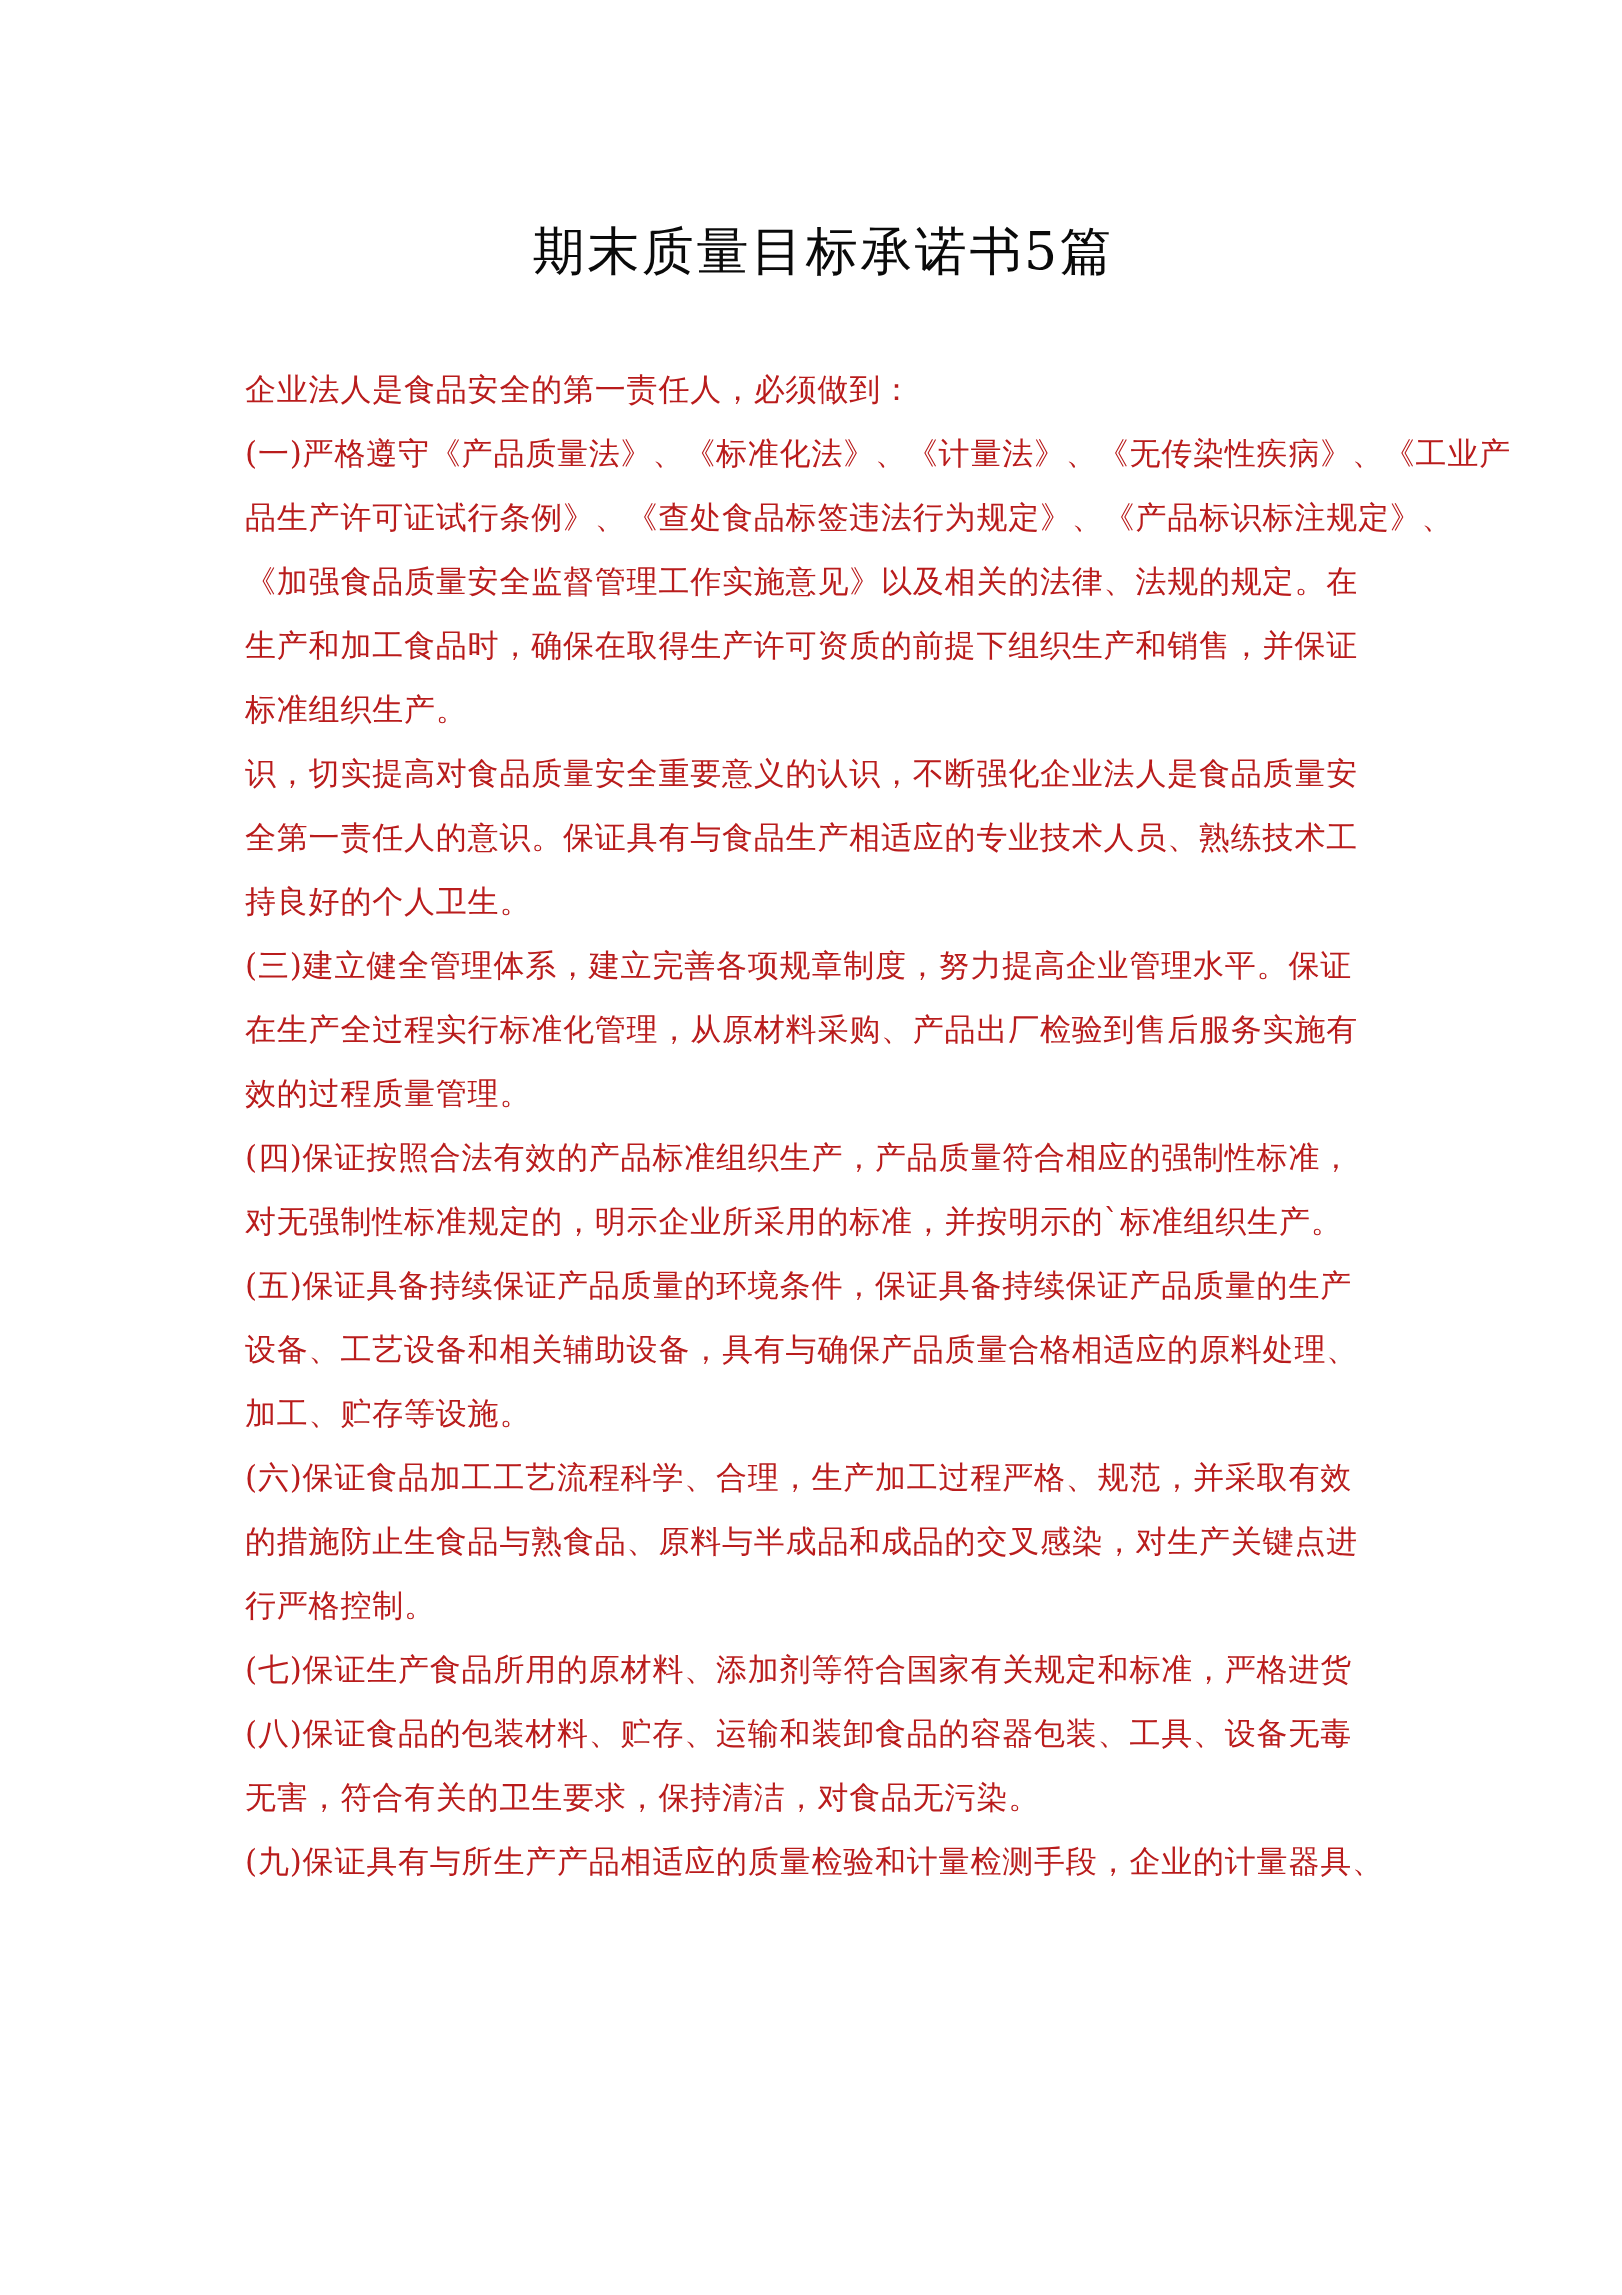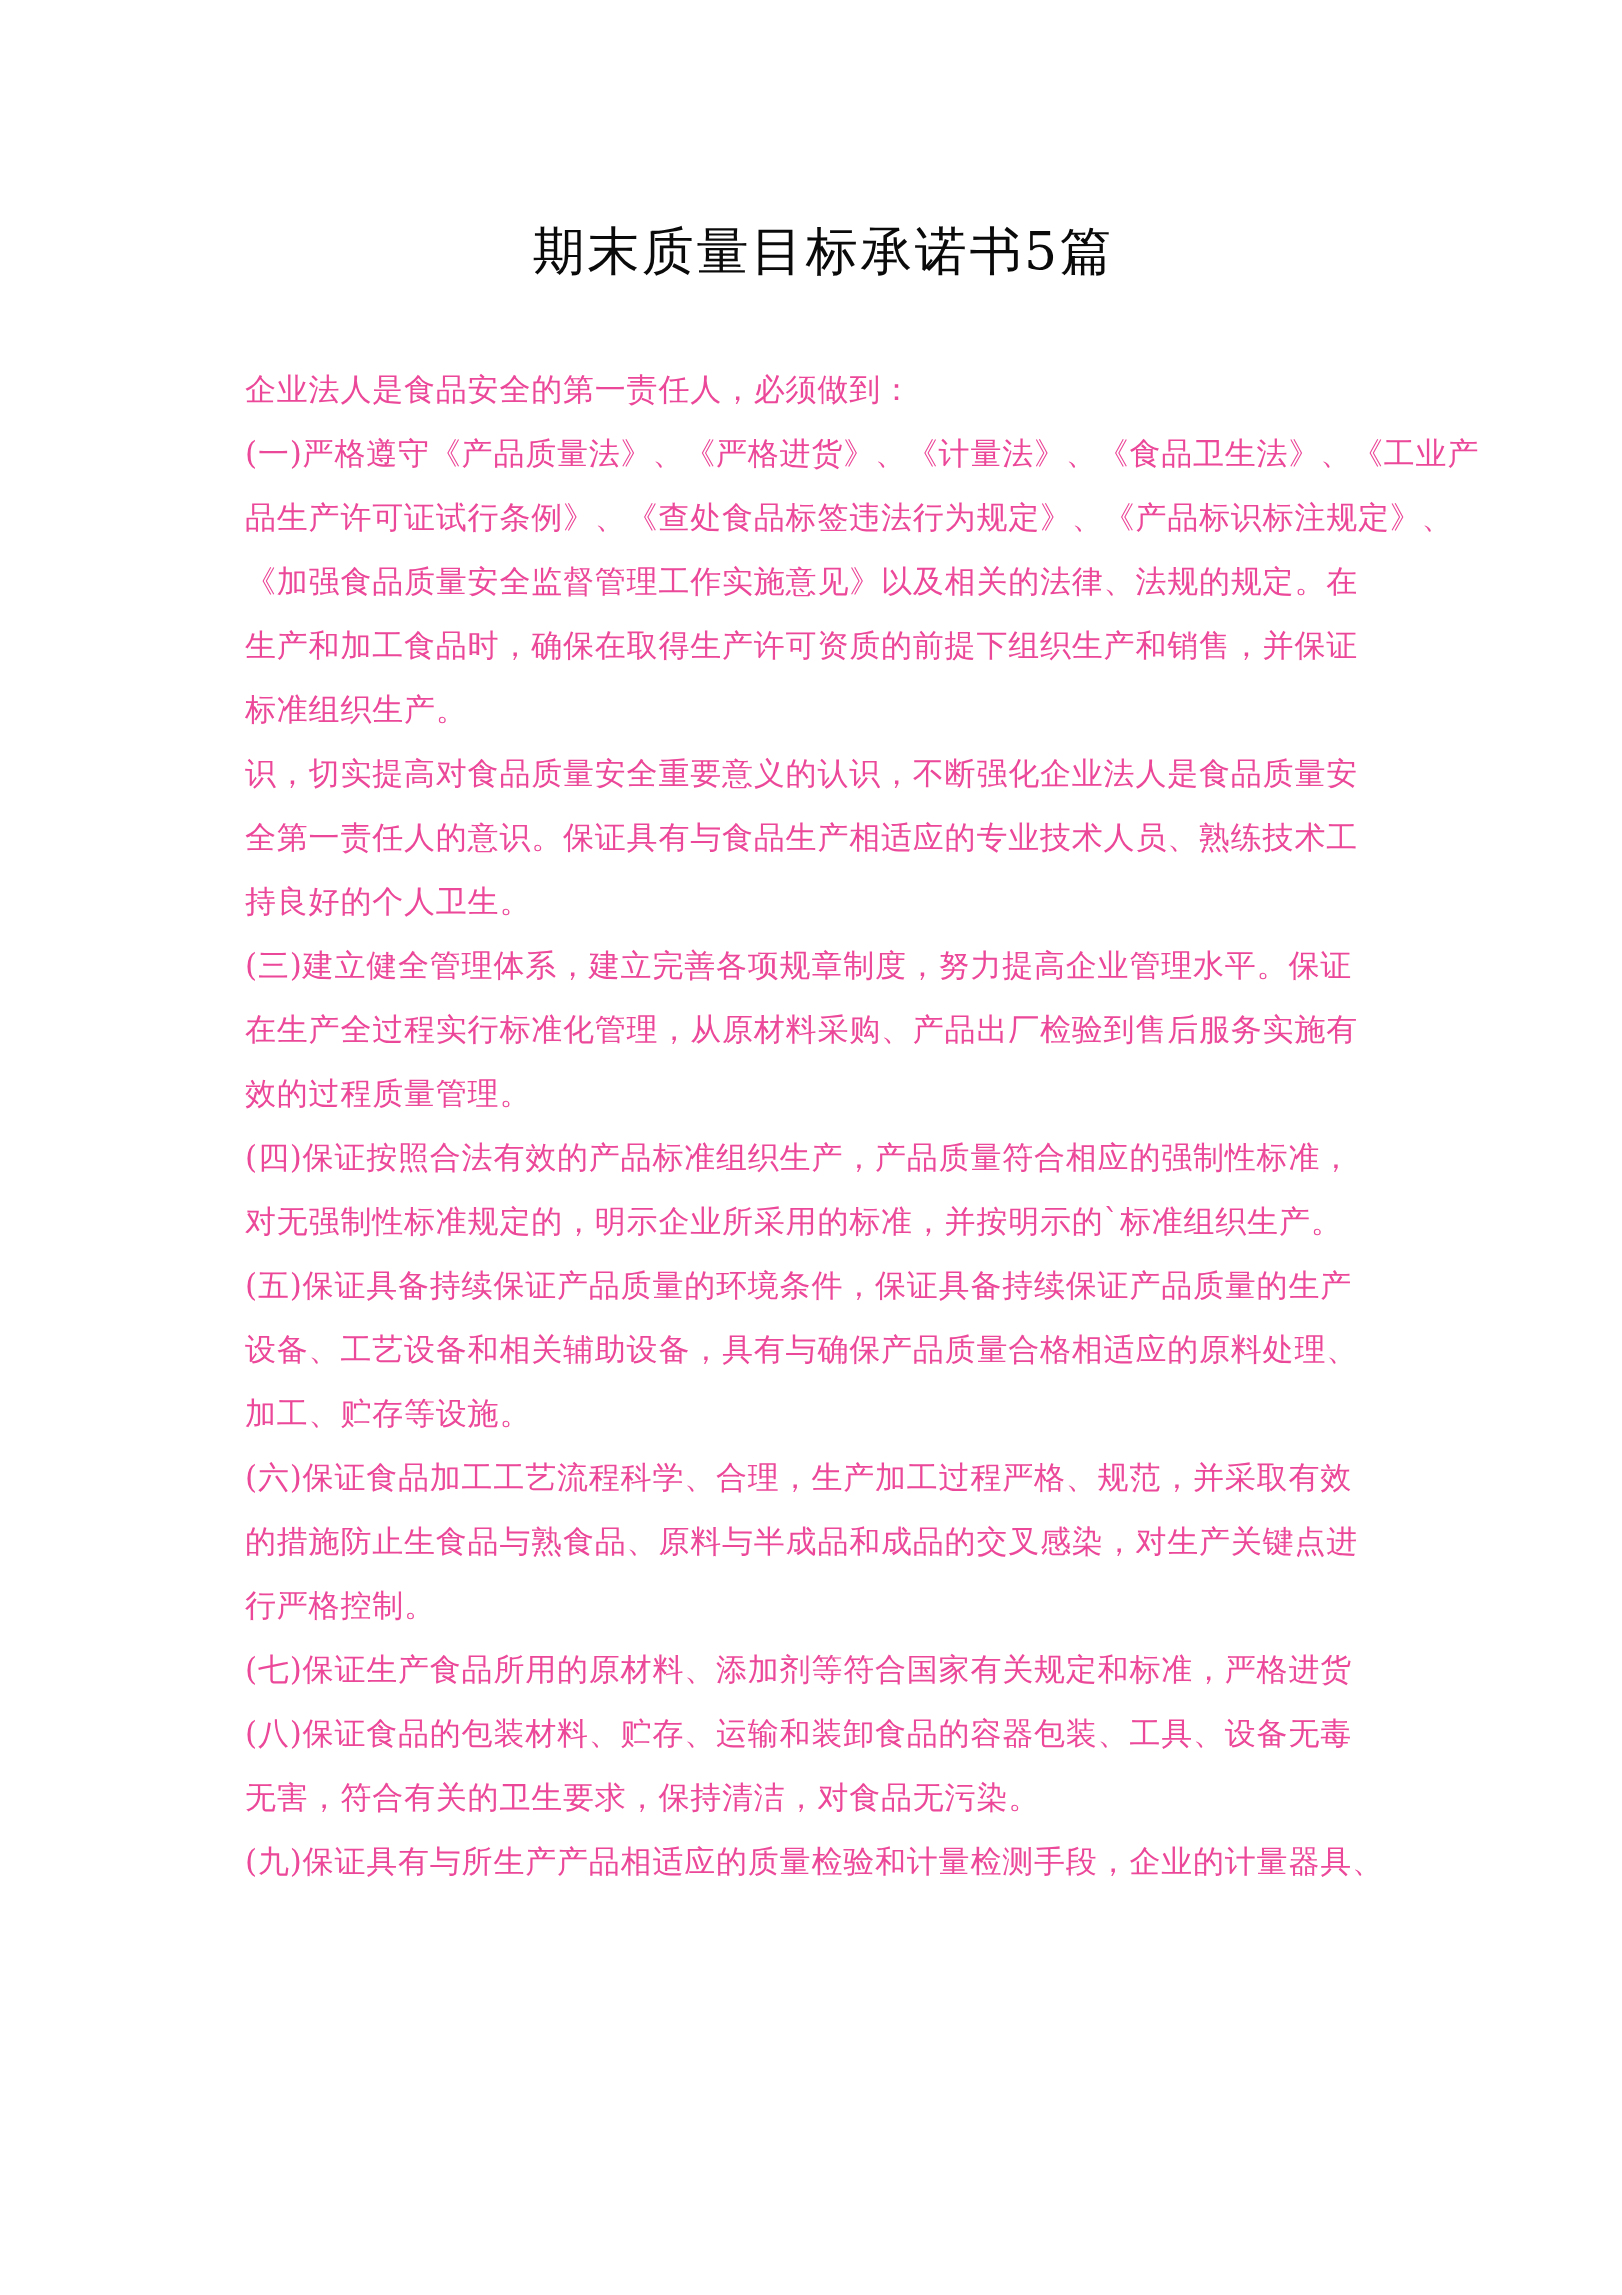--- a/index.html
+++ b/index.html
@@ -41,42 +41,42 @@
       top: 357px;
       width: 1191px;
     }
     .para {
       margin: 0;
       font-size: 31px;
       line-height: 64px;
       letter-spacing: 0.8px;
       text-align: justify;
       text-justify: inter-character;
-      color: #ec4899;
+      color: #b91c1c;
     }
     .line {
       display: block;
       white-space: nowrap;
       height: 64px;
     }
   </style>
 </head>
 <body>
 
 <div class="page">
   <h1 class="title">期末质量目标承诺书5篇</h1>
 
   <div class="body">
 
     <p class="para">
       <span class="line">企业法人是食品安全的第一责任人，必须做到：</span>
     </p>
 
     <p class="para">
-      <span class="line">(一)严格遵守《产品质量法》、《严格进货》、《计量法》、《食品卫生法》、《工业产</span>
+      <span class="line">(一)严格遵守《产品质量法》、《标准化法》、《计量法》、《无传染性疾病》、《工业产</span>
       <span class="line">品生产许可证试行条例》、《查处食品标签违法行为规定》、《产品标识标注规定》、</span>
       <span class="line">《加强食品质量安全监督管理工作实施意见》以及相关的法律、法规的规定。在</span>
       <span class="line">生产和加工食品时，确保在取得生产许可资质的前提下组织生产和销售，并保证</span>
       <span class="line">标准组织生产。</span>
     </p>
 
     <p class="para">
       <span class="line">识，切实提高对食品质量安全重要意义的认识，不断强化企业法人是食品质量安</span>
       <span class="line">全第一责任人的意识。保证具有与食品生产相适应的专业技术人员、熟练技术工</span>
       <span class="line">持良好的个人卫生。</span>

